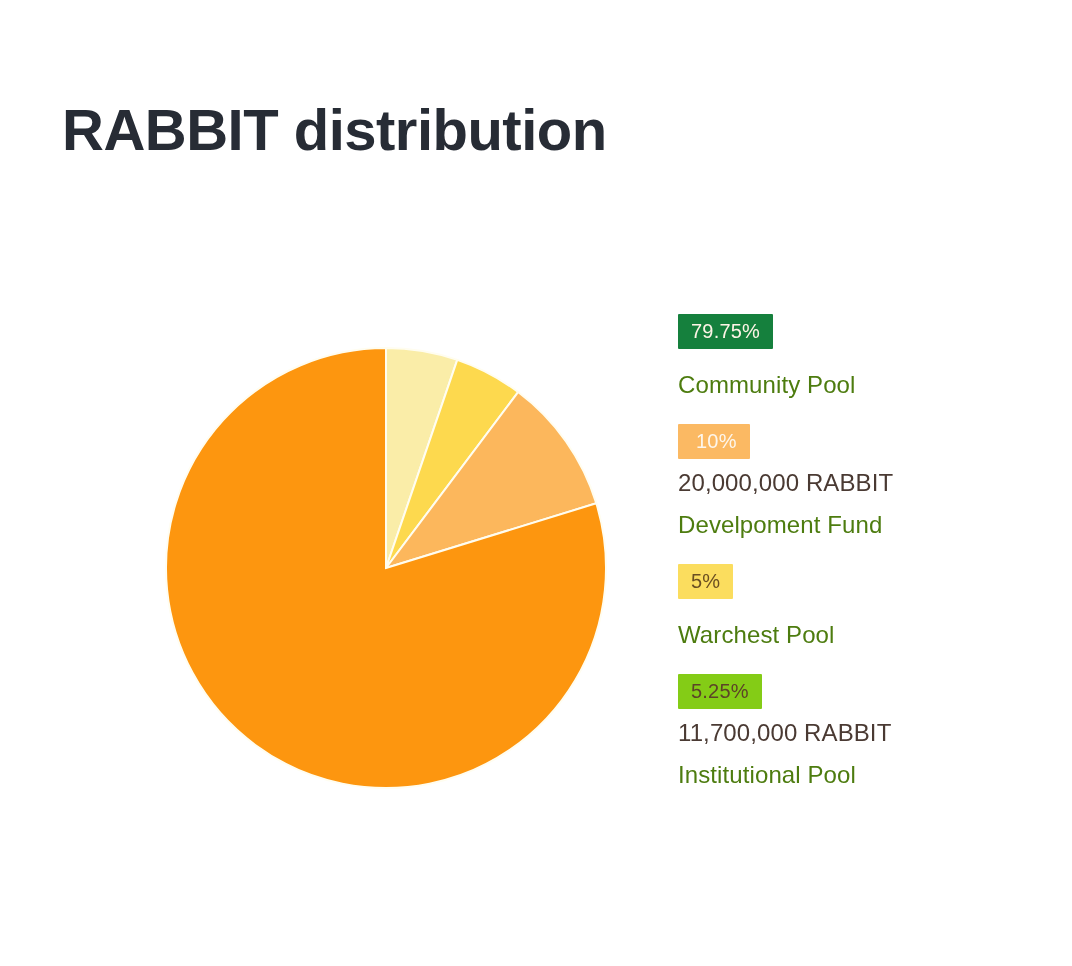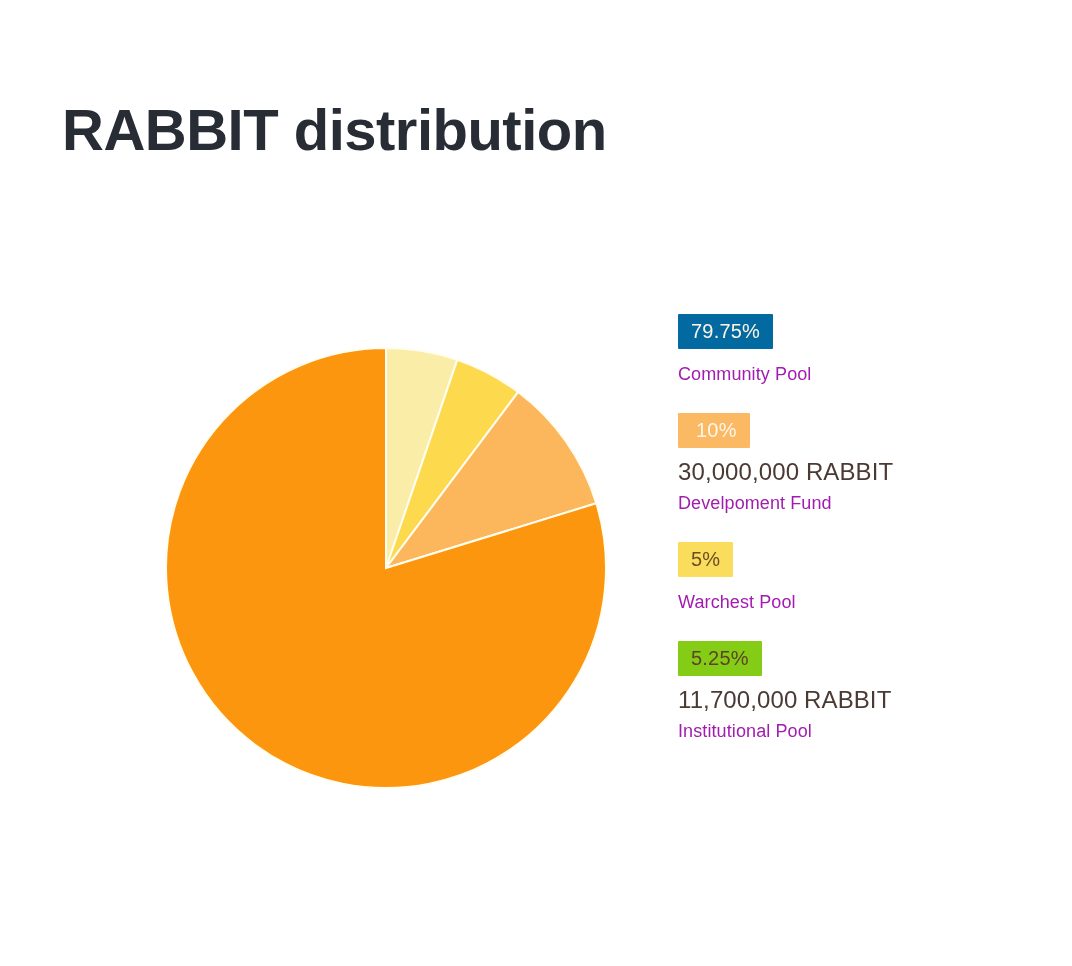--- a/index.html
+++ b/index.html
@@ -67,24 +67,24 @@
     margin-bottom: 9px;
   }
   .legend-amount {
     font-size: 24px;
     line-height: 30px;
     color: #4a3a33;
     letter-spacing: 0.1px;
     white-space: nowrap;
   }
   .legend-label {
-    font-size: 18px;
+    font-size: 24px;
     line-height: 26px;
-    color: #a21caf;
-    margin-top: 3px;
+    color: #4d7c0f;
+    margin-top: 14px;
     letter-spacing: 0.1px;
     white-space: nowrap;
   }
 </style>
 </head>
 <body>
 
 <h1 id="page-title">RABBIT distribution</h1>
 
 <div id="pie-chart-wrap">
@@ -94,27 +94,27 @@
         <path d="M 220 220 L 291.2618320035929 11.861221057940043 A 220 220 0 0 1 352.0924495716945 44.069375132840094 Z" fill="#fdd94e" stroke="#fffdf0" stroke-width="2"></path>
         <path d="M 220 220 L 352.0924495716945 44.069375132840094 A 220 220 0 0 1 430.27446325563267 155.31112844889316 Z" fill="#fcb75c" stroke="#fffdf0" stroke-width="2"></path>
         <path d="M 220 220 L 430.27446325563267 155.31112844889316 A 220 220 0 1 1 219.99999999999997 0 Z" fill="#fd960f" stroke="#fffdf0" stroke-width="2"></path>
       </g>
   </svg>
 </div>
 
 <div id="legend">
 
   <div class="legend-item">
-    <div class="legend-badge" style="background: #0369a1; color: rgb(253, 244, 230);">79.75%</div>
+    <div class="legend-badge" style="background: #15803d; color: rgb(253, 244, 230);">79.75%</div>
     <div class="legend-label">Community Pool</div>
   </div>
 
   <div class="legend-item">
     <div class="legend-badge" style="background: rgb(251, 185, 99); color: rgb(253, 246, 236); padding-left: 18px;">10%</div>
-    <div class="legend-amount">30,000,000 RABBIT</div>
+    <div class="legend-amount">20,000,000 RABBIT</div>
     <div class="legend-label">Develpoment Fund</div>
   </div>
 
   <div class="legend-item">
     <div class="legend-badge" style="background: rgb(251, 221, 94); color: rgb(107, 79, 34);">5%</div>
     <div class="legend-label">Warchest Pool</div>
   </div>
 
   <div class="legend-item">
     <div class="legend-badge" style="background: #84cc16; color: rgb(92, 68, 39);">5.25%</div>

